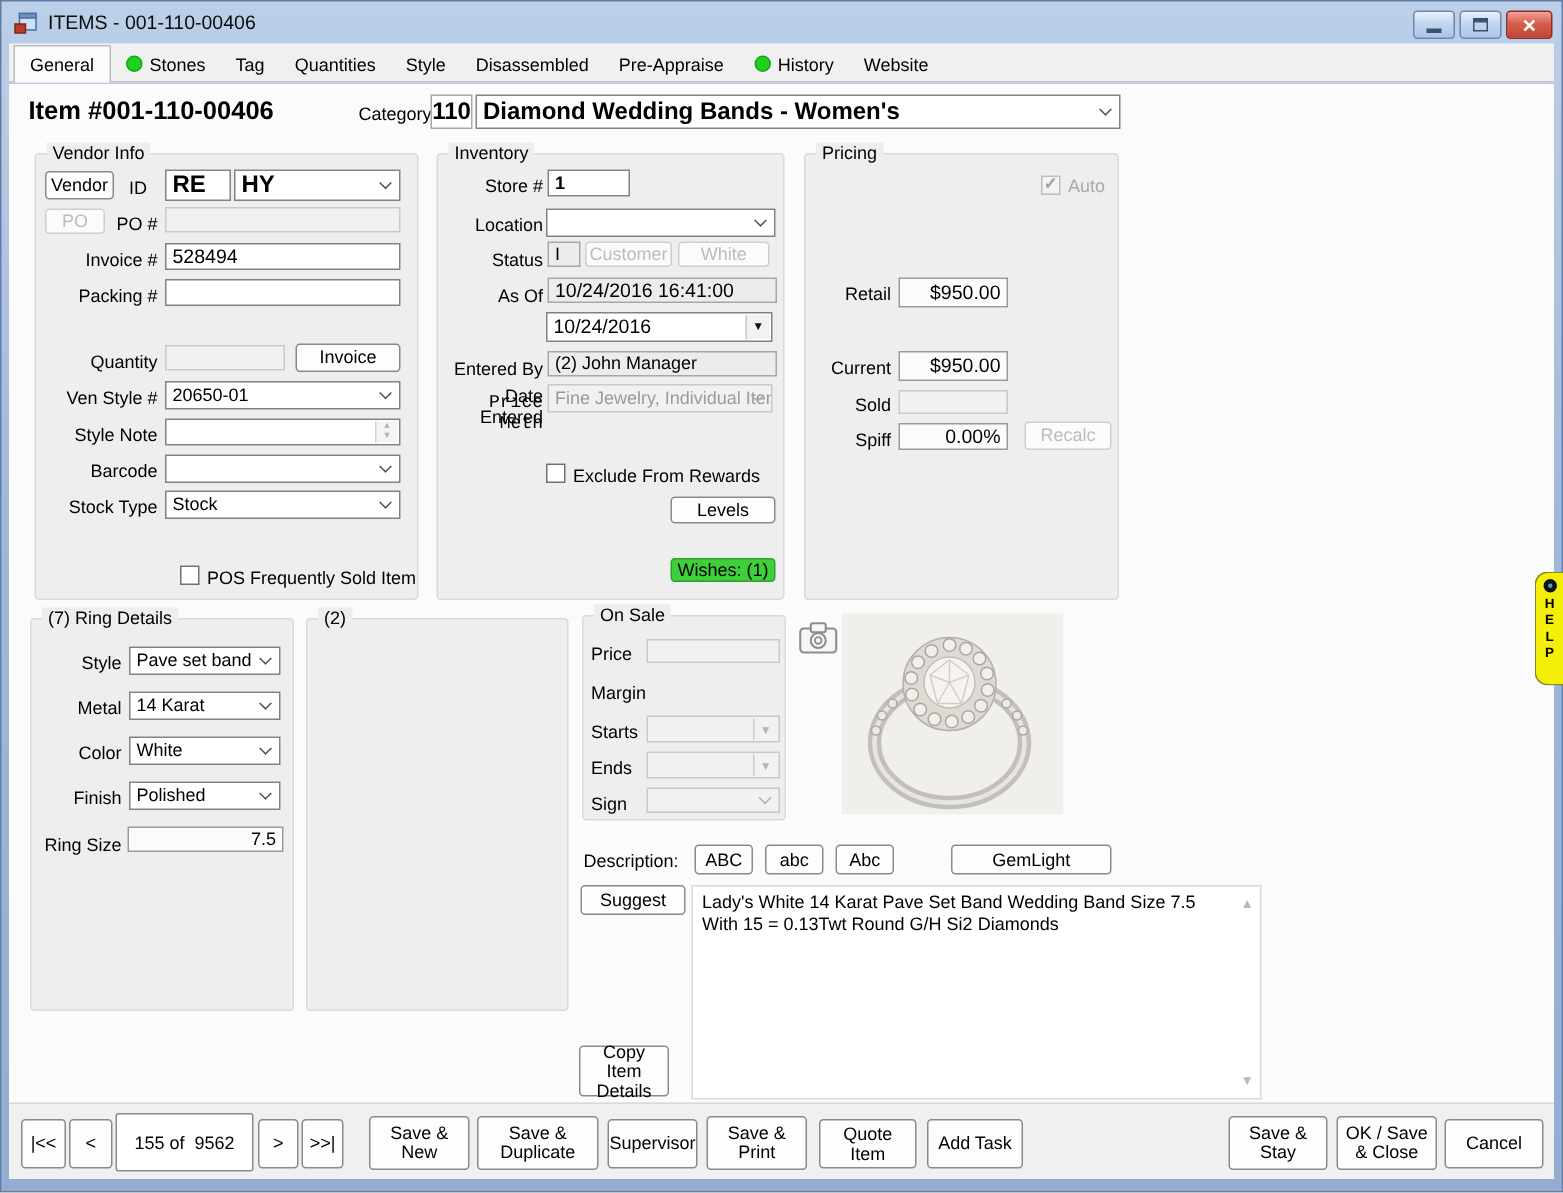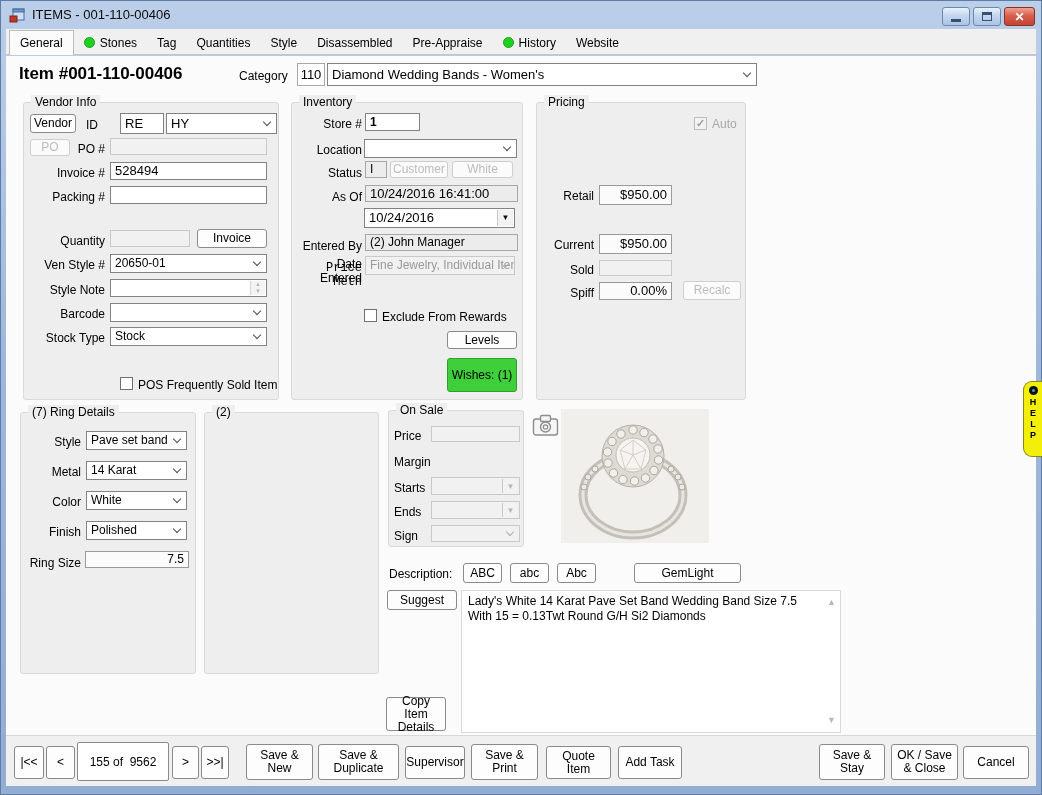--- a/index.html
+++ b/index.html
@@ -27,21 +27,21 @@
   .tab { display:inline-flex; align-items:center; height:23px; padding:0 10px; font-size:12px; color:#000; position:relative; }
   .tab.active { background:#fbfbfb; border:1px solid #bcbcbc; border-bottom:none; height:25px; margin-bottom:-1px; z-index:2; }
   .dot { width:11px; height:11px; border-radius:50%; background:#1fd11f; border:1px solid #16a416; margin-right:5px; }
   
   .page { position:absolute; top:55px; left:5px; right:5px; bottom:8px; background:#fbfbfb; overflow:hidden; }
   .item-title { position:absolute; left:13px; top:8px; font-size:17px; font-weight:bold; color:#000; }
   .lbl { position:absolute; font-size:12px; color:#000; }
   .rlbl { position:absolute; font-size:12px; color:#000; text-align:right; }
   .tb { position:absolute; background:#fff; border:1px solid #828282; font-size:12px; padding:0 4px; color:#000;
         overflow:hidden; white-space:nowrap; }
-  .tb.bold { font-weight:normal; font-size:13px;margin-left:10px; }
+  .tb.bold { font-weight:bold; font-size:16px; }
   .tb.right { text-align:right; }
   .readonly { background:#ececec; border:1px solid #a7a7a7; }
   .disfld { background:#f1f1f1; border:1px solid #c9c9c9; color:#9a9a9a; }
   .dd { padding-right:18px; }
   .chev { position:absolute; right:6px; top:50%; width:6px; height:6px; margin-top:-5px;
           border-right:1px solid #4f4f4f; border-bottom:1px solid #4f4f4f; transform:rotate(45deg); }
   .chev.gray { border-color:#b0b0b0; }
   .ddseg { position:absolute; right:1px; top:1px; bottom:1px; width:16px; display:flex; align-items:center;
            justify-content:center; font-size:8px; color:#111; border-left:1px solid #c9c9c9; background:#f2f2f2; }
   .ddseg.gray { color:#b5b5b5; }
@@ -212,21 +212,21 @@
       <div class="rlbl" style="left:0px; top:136px; width:70px;">Entered By</div>
       <div class="tb readonly" style="left:73px; top:131px; width:153px; height:17px; line-height:15px;">(2) John Manager</div>
       <div class="rlbl" style="left:0px; top:158px; width:70px;font-family:Liberation Mono, monospace;">Price Meth</div>
       <div class="tb dd disfld" style="left:73px; top:153px; width:150px; height:19px; line-height:17px;">
         <span>Fine Jewelry, Individual Item</span>
         <i class="chev gray"></i>
       </div>
       <span class="cb" style="left:72px; top:206px;"></span>
       <span class="cblbl" style="left:90px; top:207px;">Exclude From Rewards</span>
       <div class="btn" style="left:155px; top:228px; width:70px; height:18px;">Levels</div>
-      <div class="btn green" style="left:155px; top:255px; width:70px; height:34px;">Wishes: (1)</div>
+      <div class="btn green" style="left:155px; top:269px; width:70px; height:16px;">Wishes: (1)</div>
     </div>
 
     <div class="grp" style="left:530px; top:46px; width:210px; height:298px;">
       <span class="gtitle">Pricing</span>
       <span class="cb chkdis" style="left:157px; top:14px;">✓</span>
       <span class="cblbl gray" style="left:175px; top:14px;">Auto</span>
       <div class="rlbl" style="left:0px; top:86px; width:57px;">Retail</div>
       <div class="tb right" style="left:62px; top:82px; width:73px; height:20px; line-height:18px; font-size:13px; border-color:#9a9a9a; background:#fbfbfb;">$950.00</div>
       <div class="rlbl" style="left:0px; top:135px; width:57px;">Current</div>
       <div class="tb right" style="left:62px; top:131px; width:73px; height:20px; line-height:18px; font-size:13px; border-color:#9a9a9a; background:#fbfbfb;">$950.00</div>

